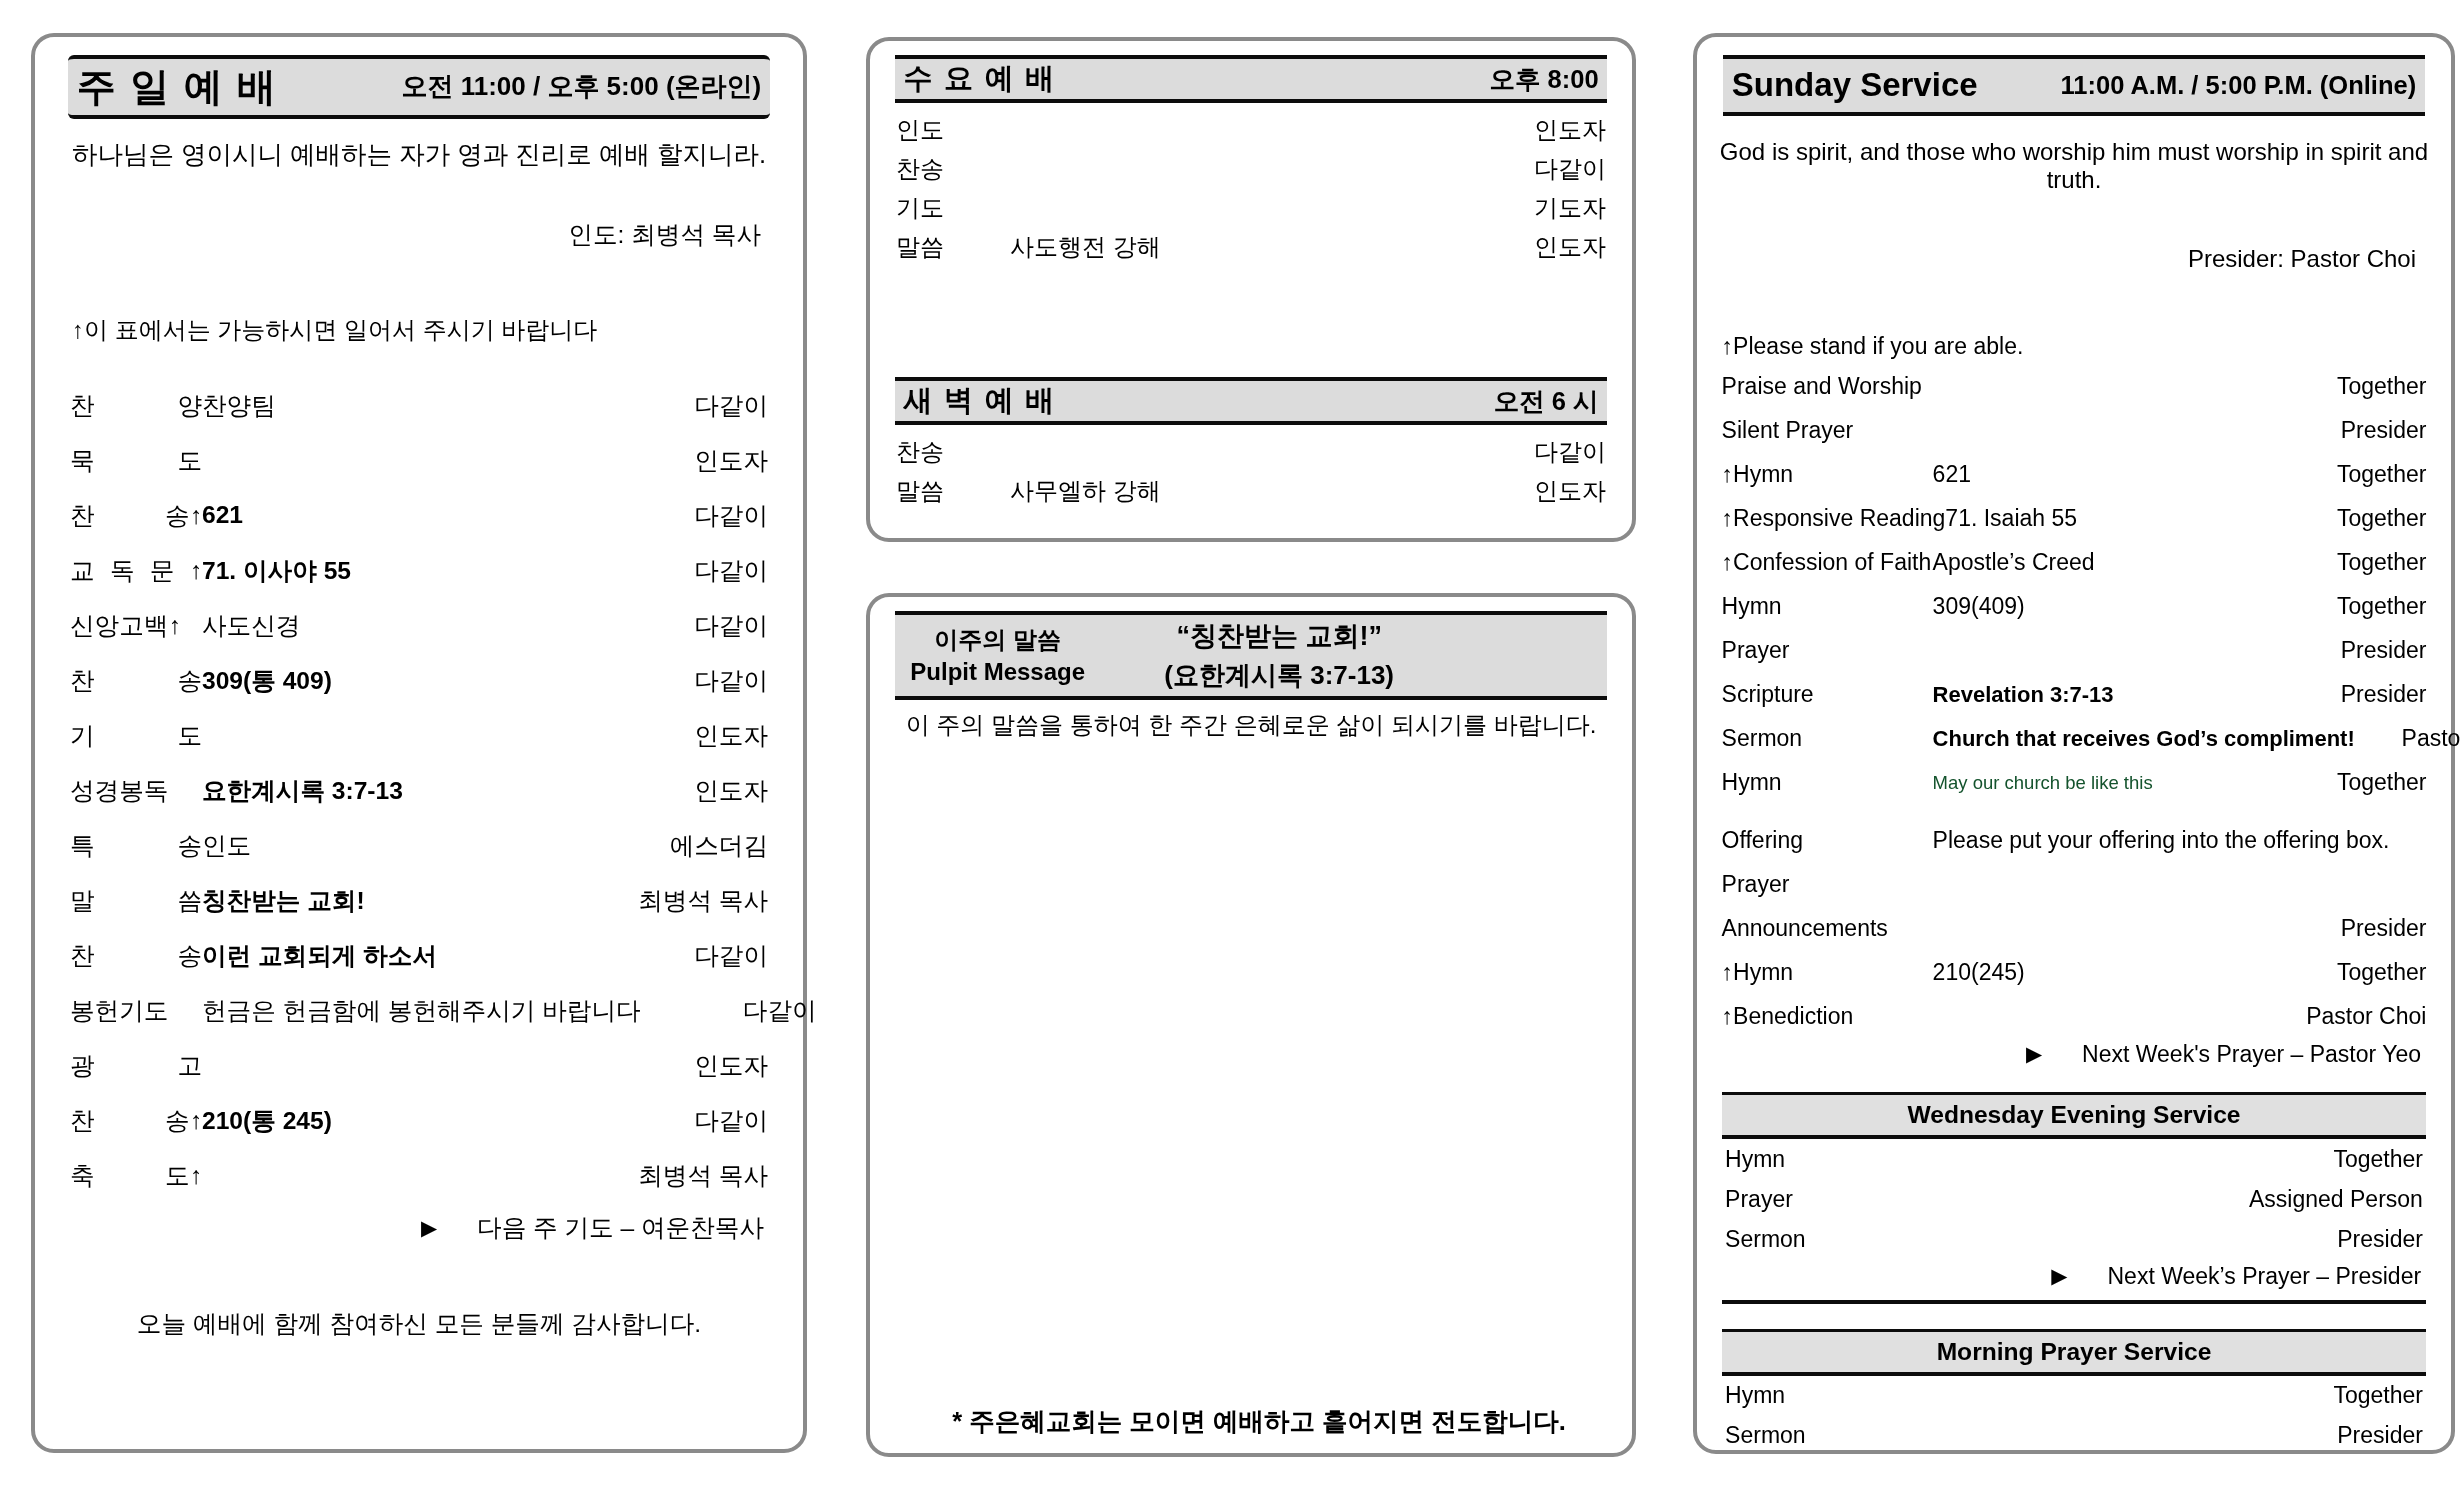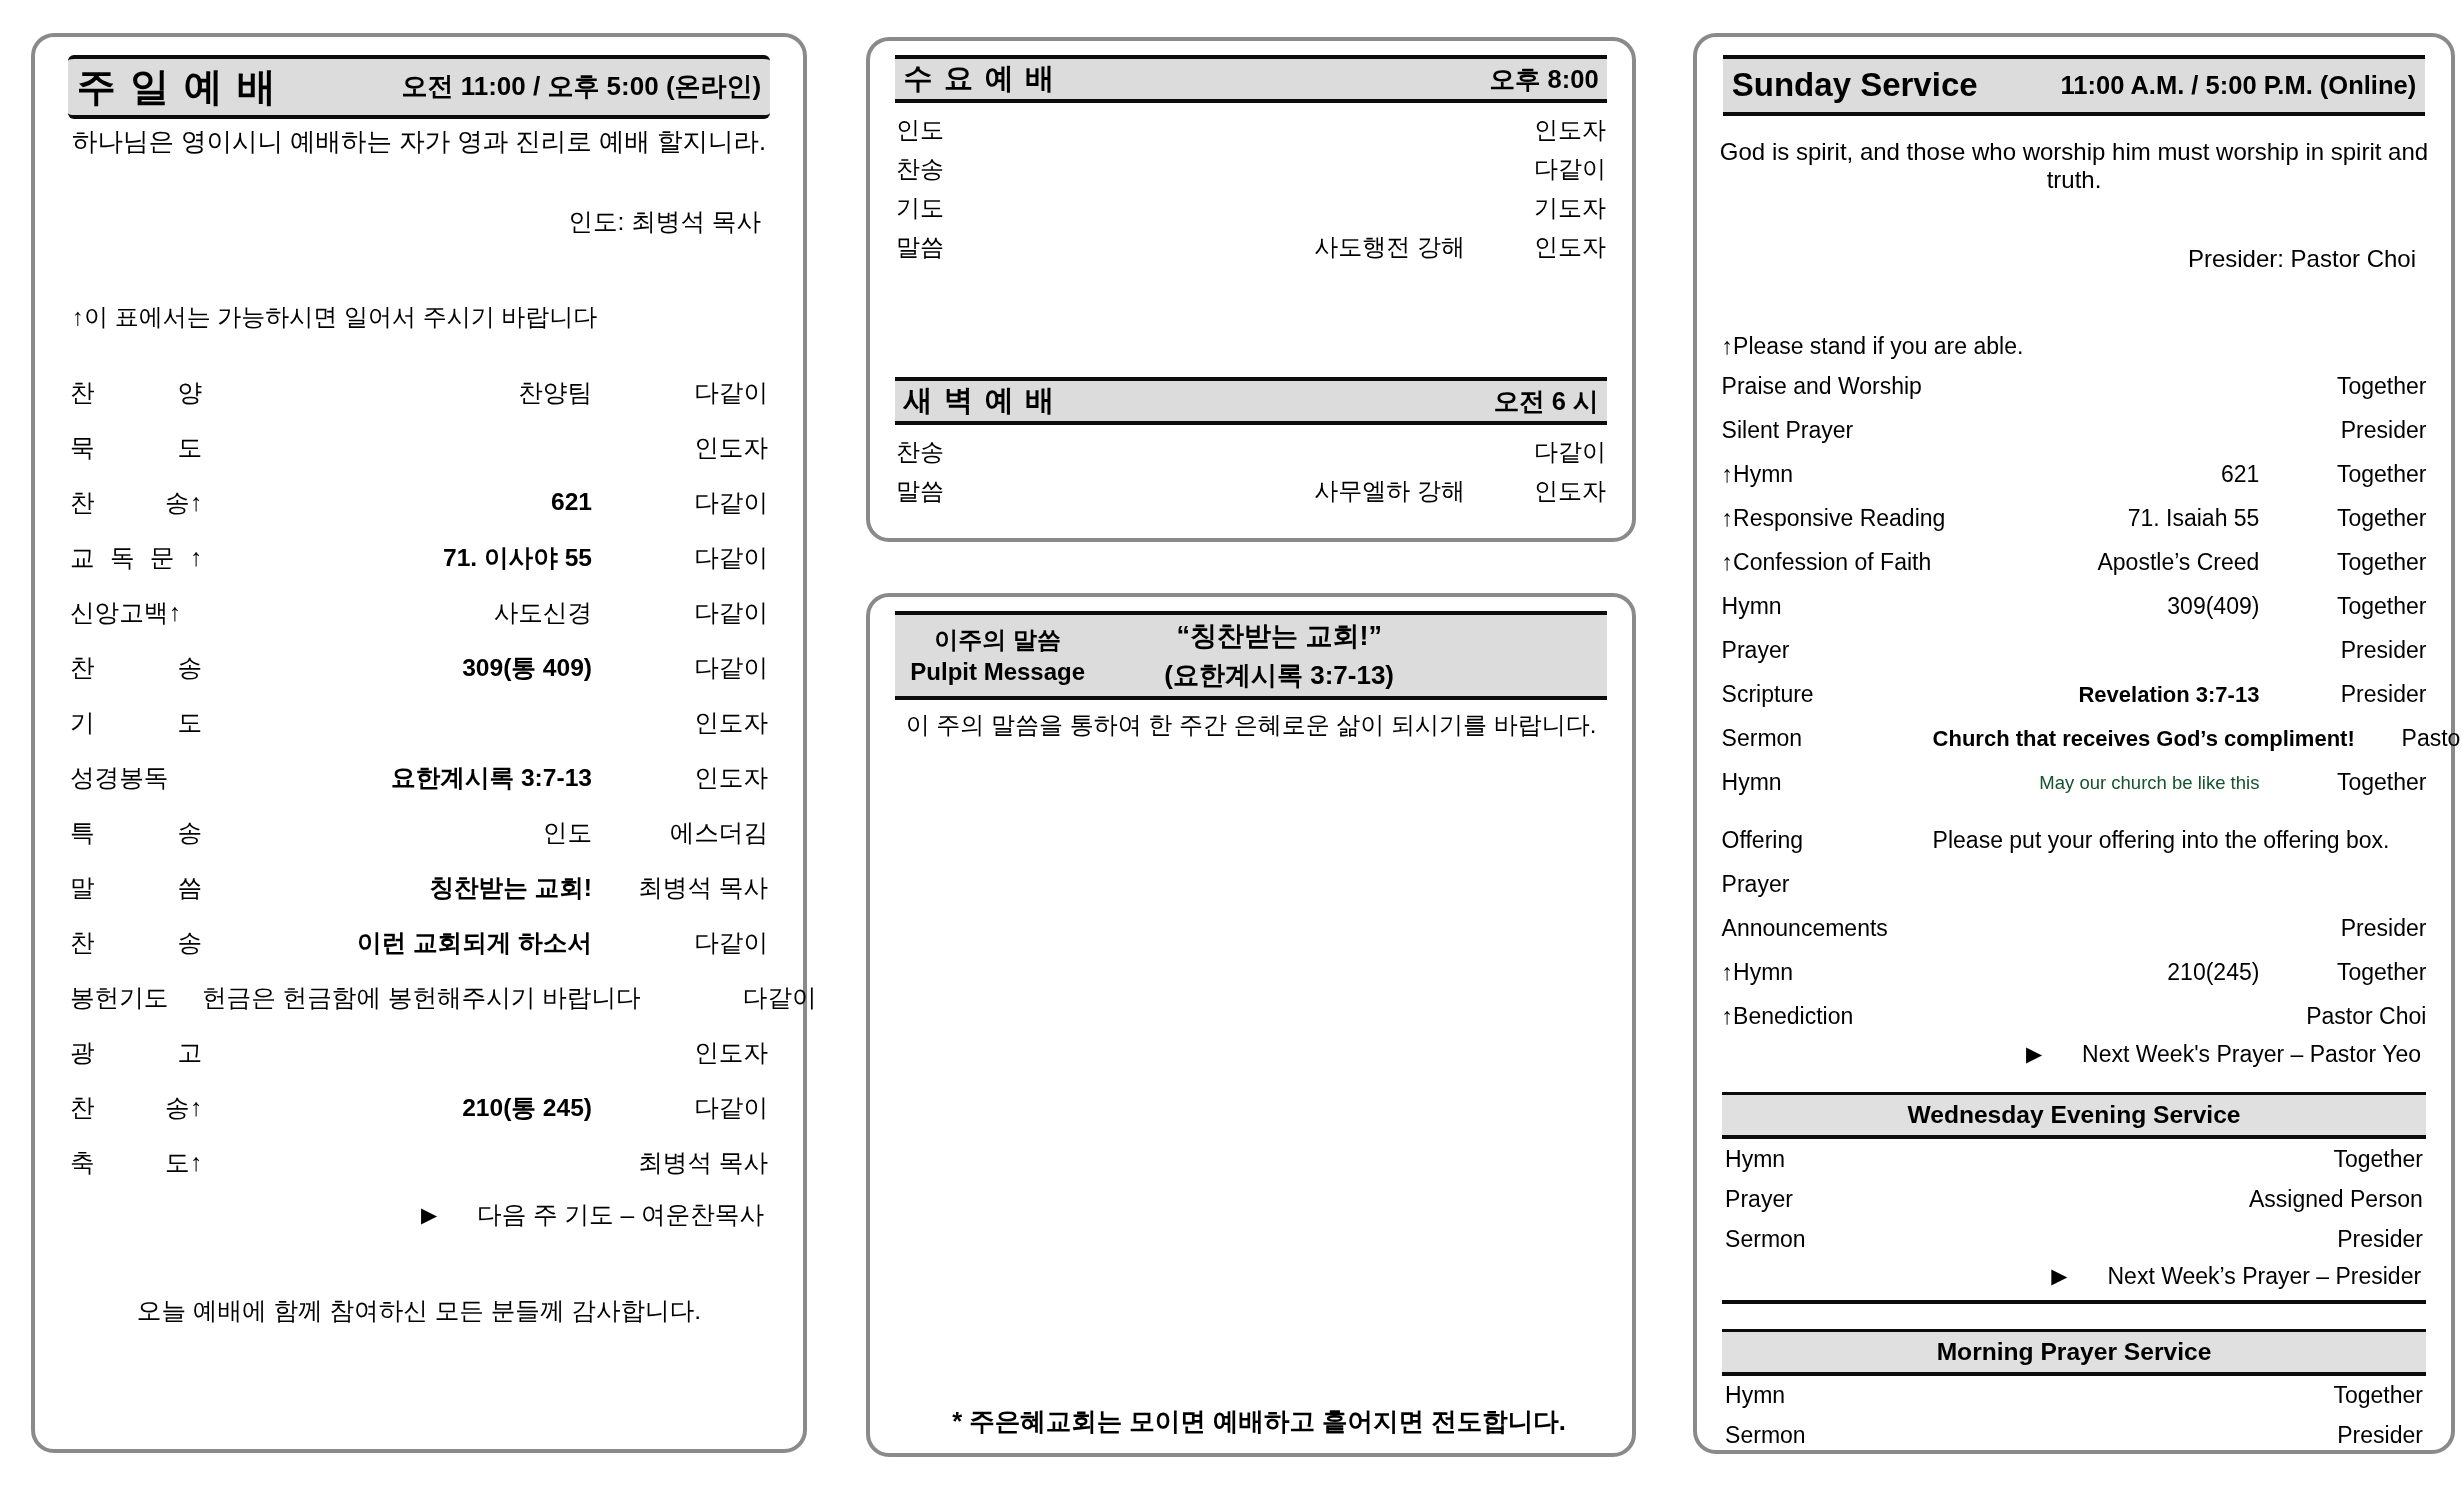--- a/index.html
+++ b/index.html
@@ -28,21 +28,21 @@
 
   
   .hbar2{border-top:4.4px solid #0c0c0c;border-bottom:4.4px solid #0c0c0c;background:#dcdcdc;
          margin:14px 24.6px 0;height:81px;display:flex;align-items:center;padding:0 10.6px;}
   .hbar2 .side{flex:0 0 185px;text-align:center;font-weight:bold;font-size:24px;line-height:32px;}
   .hbar2 .msg{flex:0 0 378px;text-align:center;font-weight:bold;}
   .hbar2 .msg .l1{font-size:27px;margin-bottom:3.5px;}
   .hbar2 .msg .l2{font-size:26px;}
 
   .quote{text-align:center;}
-  #panel-left .quote{margin-top:5px;font-size:25.5px;}
+  #panel-left .quote{margin-top:18px;font-size:25.5px;}
   #panel-right .quote{margin-top:22px;font-size:24px;padding:0 16px;}
   .presider{text-align:right;}
   #panel-left .presider{margin:46px 42px 0 0;font-size:24.6px;}
   #panel-right .presider{margin:51px 35px 0 0;font-size:24px;text-align:right;}
   .stand{text-align:left;}
   #panel-left .stand{margin:63px 0 0 37px;font-size:24px;}
   #panel-right .stand{margin:60px 0 0 24.6px;font-size:23px;}
 
   
   .rows{display:block;}
@@ -50,21 +50,21 @@
   #panel-right .rows{margin:5.3px 24.6px 0;}
   #panel-midtop .rows{margin:7px 26px 0;}
   .row{display:flex;align-items:center;}
   #panel-left .row{height:55px;font-size:24.6px;}
   #panel-right .row{height:44px;font-size:23px;}
   #panel-midtop .row{height:39px;font-size:24px;}
   .row .lab{flex:0 0 132px;white-space:nowrap;}
   .ko .row .lab{text-align:justify;text-align-last:justify;}
   #panel-right .row .lab{flex:0 0 211px;}
   #panel-midtop .row .lab{flex:0 0 114px;}
-  .row .mid{flex:1 1 auto;text-align:right;white-space:nowrap;}
+  .row .mid{flex:1 1 auto;text-align:left;white-space:nowrap;}
   .row .rol{flex:0 0 176px;text-align:right;white-space:nowrap;}
   #panel-right .row .rol{flex:0 0 167px;}
   #panel-midtop .row .rol{flex:0 0 141px;}
   .row .mid.bold{font-weight:bold;}
   #panel-right .row .mid.bold{font-size:22px;}
   .row .mid.small{font-size:18.5px;color:#14532d;}
   .row.gap{margin-top:14px;}
 
   
   .note{display:flex;justify-content:flex-end;align-items:center;}

